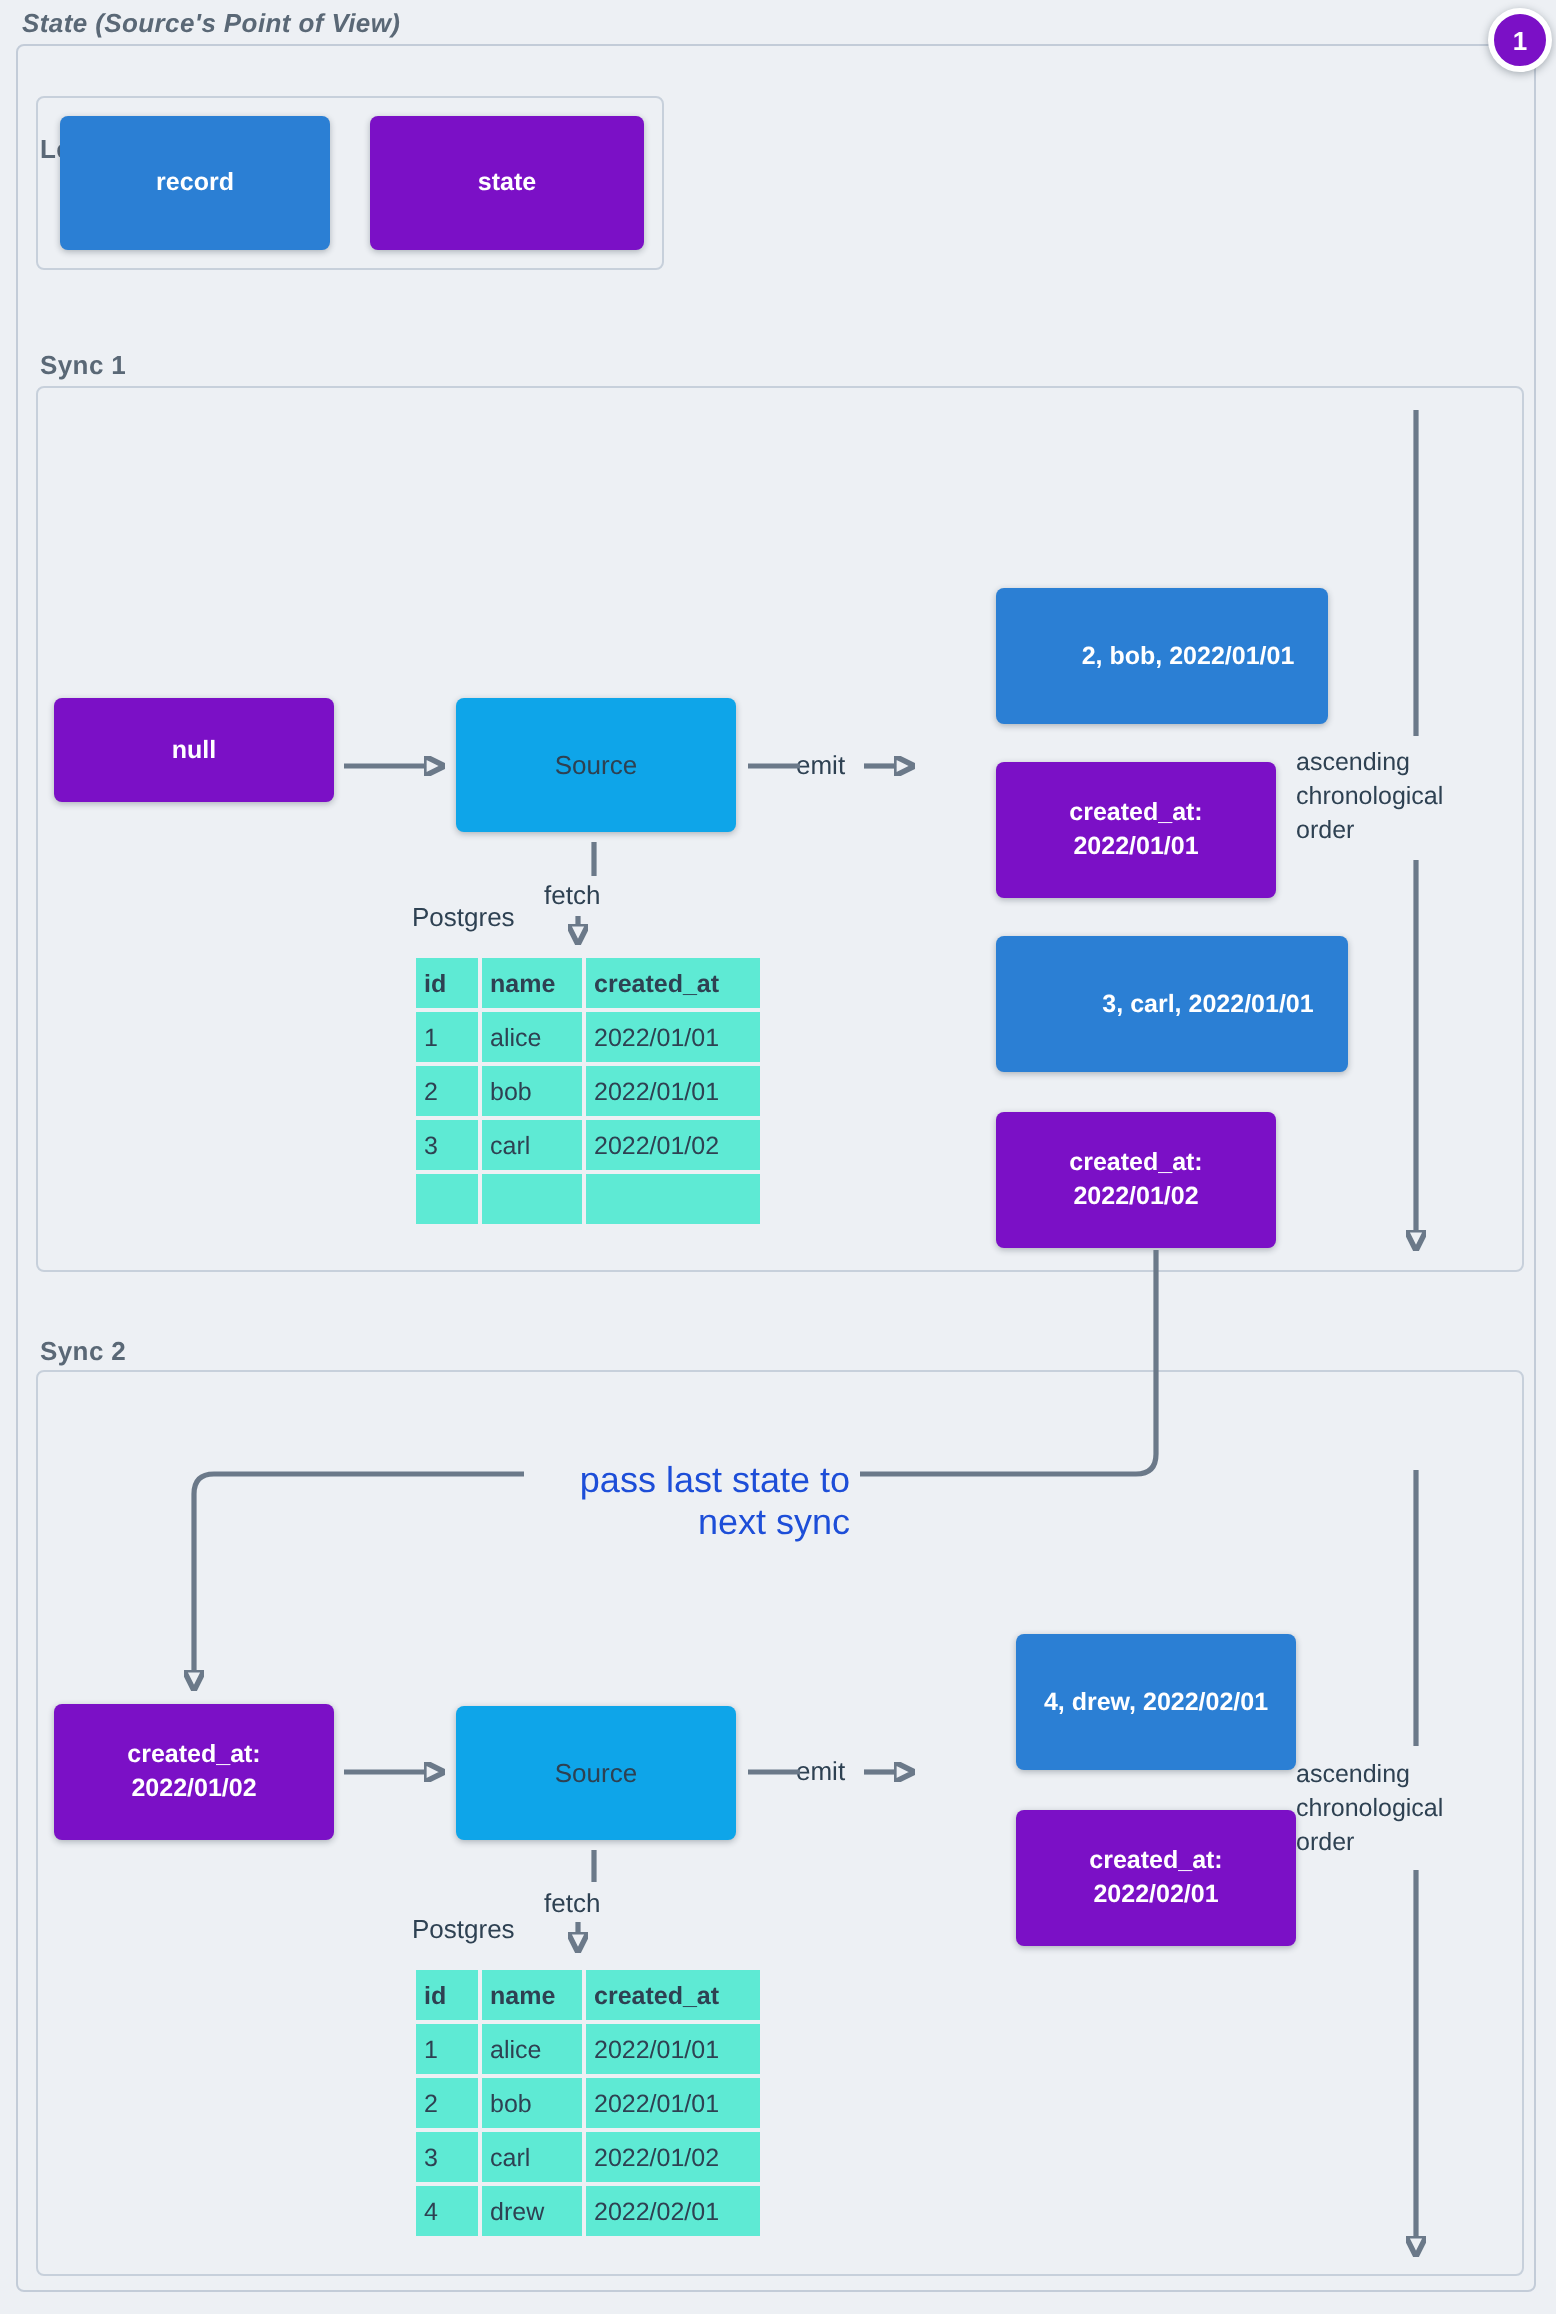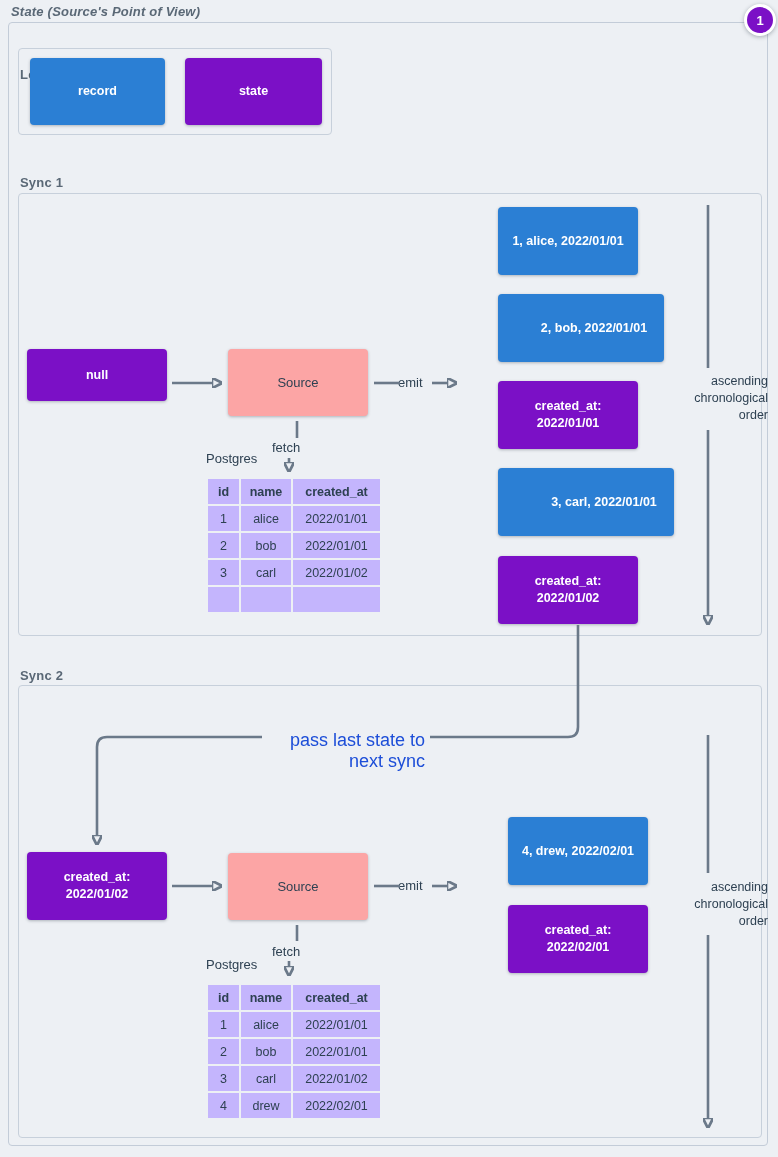--- a/index.html
+++ b/index.html
@@ -13,52 +13,52 @@
   .group-label{position:absolute;font-size:13px;font-weight:700;color:#5a6876;letter-spacing:.2px;}
   .page-title{left:11px;top:4px;font-style:italic;}
   .legend-label{left:20px;top:30px;margin-top:37px;}
   .sync1-label{left:20px;top:175px;}
   .sync2-label{left:20px;top:668px;}
   .box{position:absolute;display:flex;flex-direction:column;align-items:center;justify-content:center;
        border-radius:4px;color:#fff;font-size:12.5px;font-weight:700;text-align:center;
        box-shadow:0 1px 3px rgba(25,39,52,.3);line-height:17px;}
   .record{background:var(--record,#2b7fd4);}
   .state{background:var(--state,#7b10c6);}
-  .white-box{background:#fca5a5;color:#2e4152;font-weight:400;font-size:13px;}
+  .white-box{background:#0ea5e9;color:#2e4152;font-weight:400;font-size:13px;}
   .legend-record{left:30px;top:58px;width:135px;height:67px;}
   .legend-state{left:185px;top:58px;width:137px;height:67px;}
   .null-box{left:27px;top:349px;width:140px;height:52px;}
   .source1{left:228px;top:349px;width:140px;height:67px;}
   .state2-in{left:27px;top:852px;width:140px;height:68px;}
   .source2{left:228px;top:853px;width:140px;height:67px;}
   .r1-0{left:498px;top:207px;width:140px;height:68px;}
   .r1-1{left:498px;top:294px;width:140px;height:68px;padding-left:26px;}
   .r1-2{left:498px;top:381px;width:140px;height:68px;}
   .r1-3{left:498px;top:468px;width:140px;height:68px;padding-left:36px;}
   .r1-4{left:498px;top:556px;width:140px;height:68px;}
   .r2-0{left:508px;top:817px;width:140px;height:68px;}
   .r2-1{left:508px;top:905px;width:140px;height:68px;}
   .flow-label{position:absolute;font-size:13px;color:#2e4152;}
   .emit1{left:398px;top:375px;width:36px;}
   .emit2{left:398px;top:878px;width:36px;}
   .fetch1{left:272px;top:440px;width:42px;}
   .fetch2{left:272px;top:944px;width:42px;}
   .postgres1{left:206px;top:451px;width:60px;text-align:left;}
   .postgres2{left:206px;top:957px;width:60px;text-align:left;}
-  .order-note{position:absolute;width:120px;text-align:right;font-size:12.5px;color:#2e4152;line-height:17px;}
+  .order-note{position:absolute;width:120px;text-align:left;font-size:12.5px;color:#2e4152;line-height:17px;}
   .order1{left:648px;top:373px;}
   .order2{left:648px;top:879px;}
   .order-note span{display:block;}
   .connector-label{position:absolute;left:257px;top:730px;width:168px;text-align:right;
                    font-size:18px;font-weight:400;color:#1d4ed8;}
   .dbtable{position:absolute;border-collapse:separate;border-spacing:2px;}
   .table1{left:206px;top:477px;}
   .table2{left:206px;top:983px;}
-  .dbtable th,.dbtable td{background:#c4b5fd;color:#2e4152;font-size:12.5px;height:25px;
-                          text-align:center;padding:0 4px;font-weight:400;}
+  .dbtable th,.dbtable td{background:#5eead4;color:#2e4152;font-size:12.5px;height:25px;
+                          text-align:left;padding:0 4px;font-weight:400;}
   .dbtable th{font-weight:700;}
   .col-id{width:23px;}
   .col-name{width:42px;}
   .col-created{width:79px;}
   .badge{position:absolute;left:744px;top:4px;width:26px;height:26px;background:var(--state,#7b10c6);
          border:3px solid #fff;border-radius:50%;display:flex;align-items:center;justify-content:center;
          color:#fff;font-size:13px;font-weight:700;box-shadow:0 1px 4px rgba(25,39,52,.35);}
   svg.wires{position:absolute;left:0;top:0;pointer-events:none;}
   svg.wires line,svg.wires path{stroke:var(--arrow,#6b7989);stroke-width:2.6;fill:none;}
 </style>
@@ -108,21 +108,20 @@
       <td>2022/01/02</td>
     </tr>
     <tr>
       <td></td>
       <td></td>
       <td></td>
     </tr>
   </tbody>
     </table>
 
-  <div class="box record r1-0">1, alice, 2022/01/01</div>
   <div class="box record r1-1">2, bob, 2022/01/01</div>
   <div class="box state r1-2">
     <span>created_at:</span>
     <span>2022/01/01</span>
   </div>
   <div class="box record r1-3">3, carl, 2022/01/01</div>
   <div class="box state r1-4">
     <span>created_at:</span>
     <span>2022/01/02</span>
   </div>

